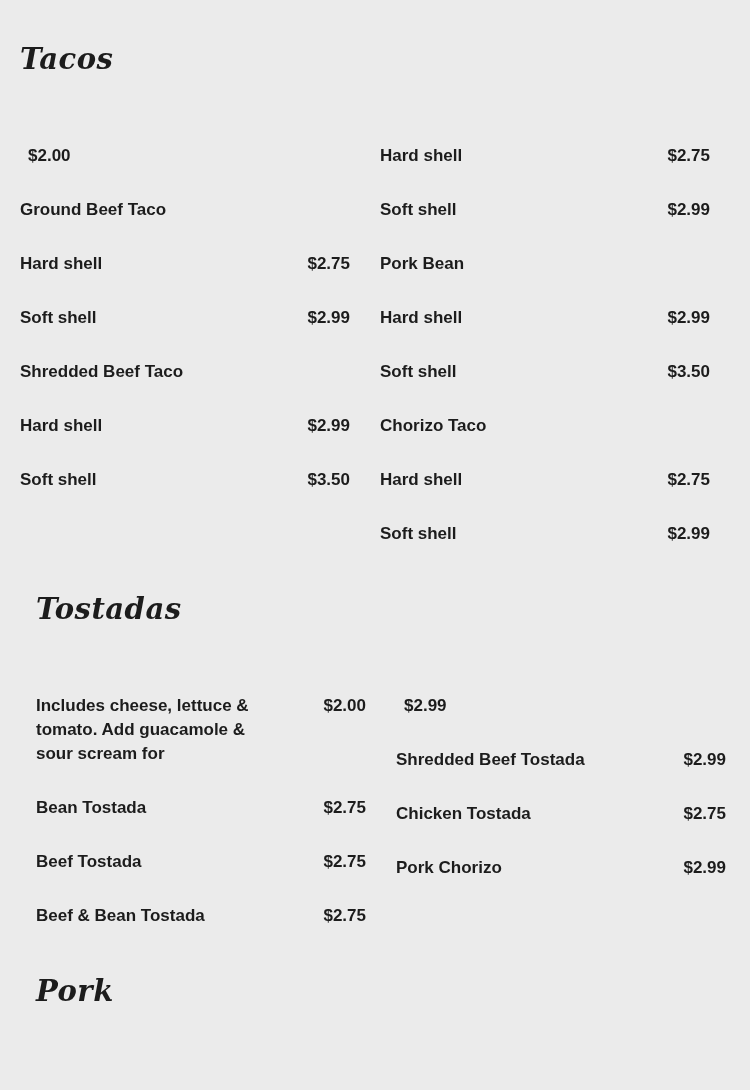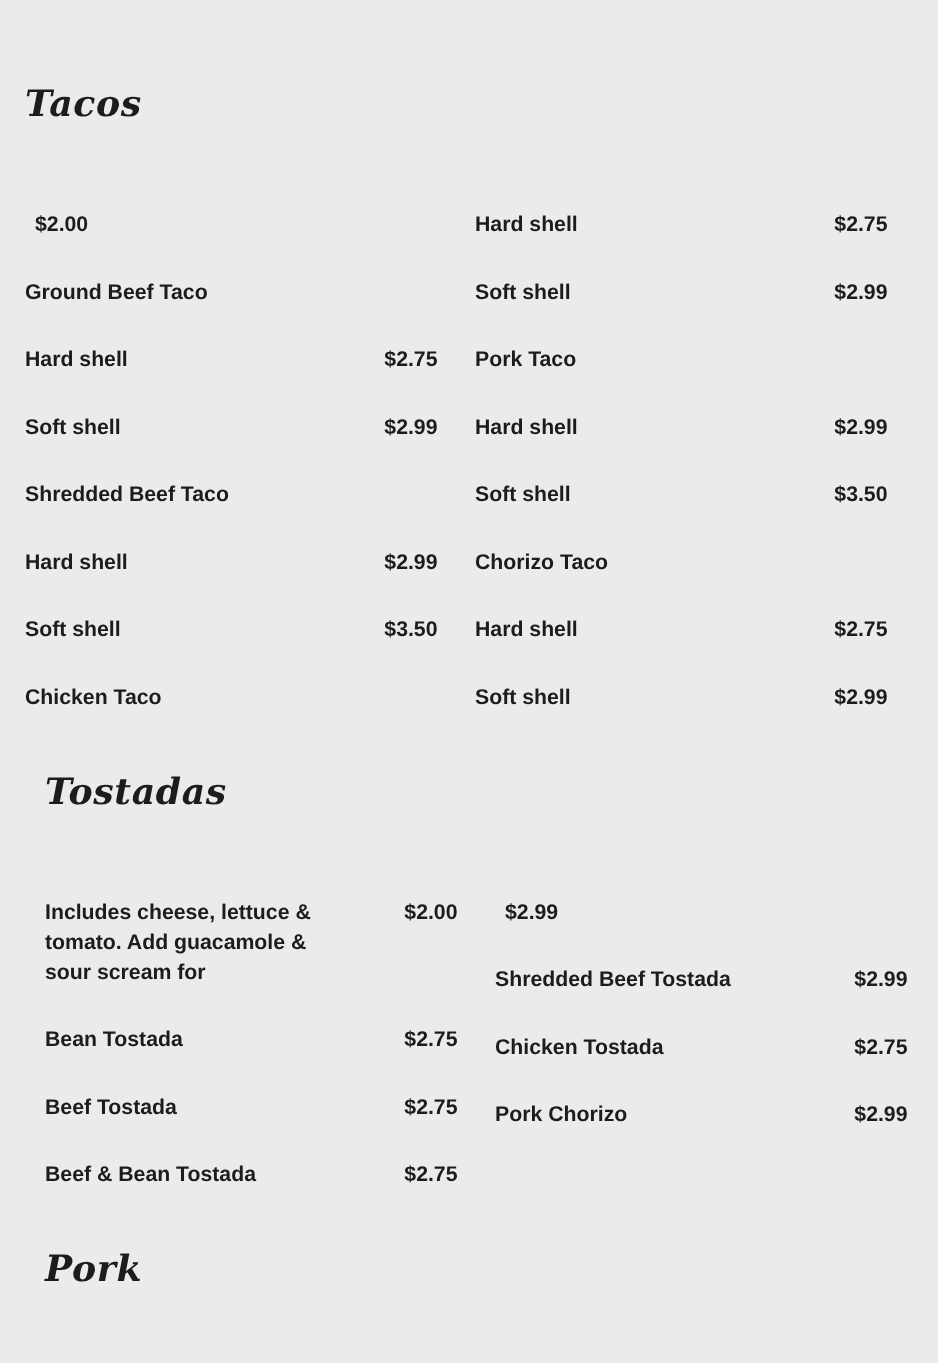--- a/index.html
+++ b/index.html
@@ -14,21 +14,21 @@
     width: 750px;
     height: 1090px;
     background: var(--background);
     color: var(--text);
     font-family: "Liberation Sans", "DejaVu Sans", sans-serif;
     overflow: hidden;
   }
   .menu {
     box-sizing: border-box;
     width: 750px;
-    padding: 66px 40px 0 20px;
+    padding: 42px 40px 0 20px;
   }
   .section { }
   .section + .section { margin-top: 16px; margin-left: 16px; }
   .section-title {
     font-family: "DejaVu Serif", "Liberation Serif", serif;
     font-style: italic;
     font-weight: 700;
     font-size: 29px;
     line-height: 34px;
     letter-spacing: 0.5px;
@@ -87,36 +87,32 @@
           <span class="item-price"></span>
         </div>
         <div class="row">
           <span class="item-name">Hard shell</span>
           <span class="item-price">$2.99</span>
         </div>
         <div class="row">
           <span class="item-name">Soft shell</span>
           <span class="item-price">$3.50</span>
         </div>
-        <div class="row">
-          <span class="item-name">Chicken Taco</span>
-          <span class="item-price"></span>
-        </div>
       </div>
       <div class="col">
         <div class="row">
           <span class="item-name">Hard shell</span>
           <span class="item-price">$2.75</span>
         </div>
         <div class="row">
           <span class="item-name">Soft shell</span>
           <span class="item-price">$2.99</span>
         </div>
         <div class="row">
-          <span class="item-name">Pork Taco</span>
+          <span class="item-name">Pork Bean</span>
           <span class="item-price"></span>
         </div>
         <div class="row">
           <span class="item-name">Hard shell</span>
           <span class="item-price">$2.99</span>
         </div>
         <div class="row">
           <span class="item-name">Soft shell</span>
           <span class="item-price">$3.50</span>
         </div>

